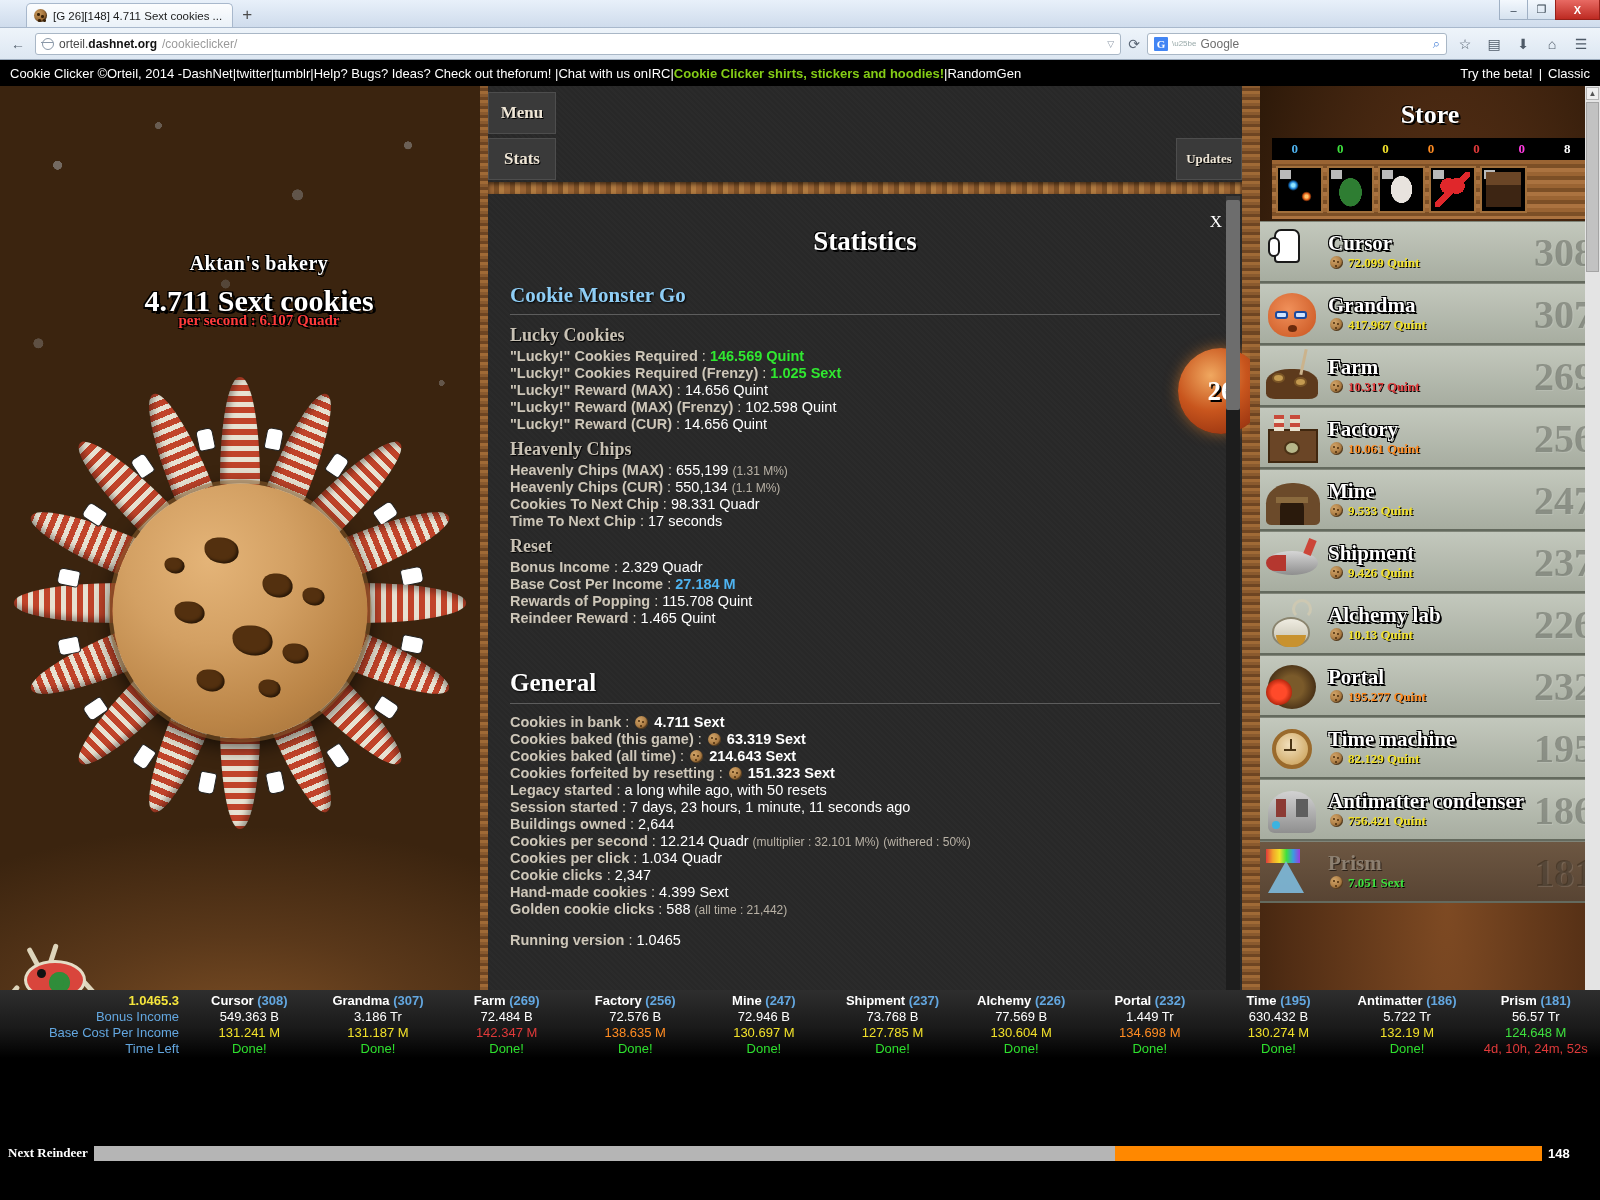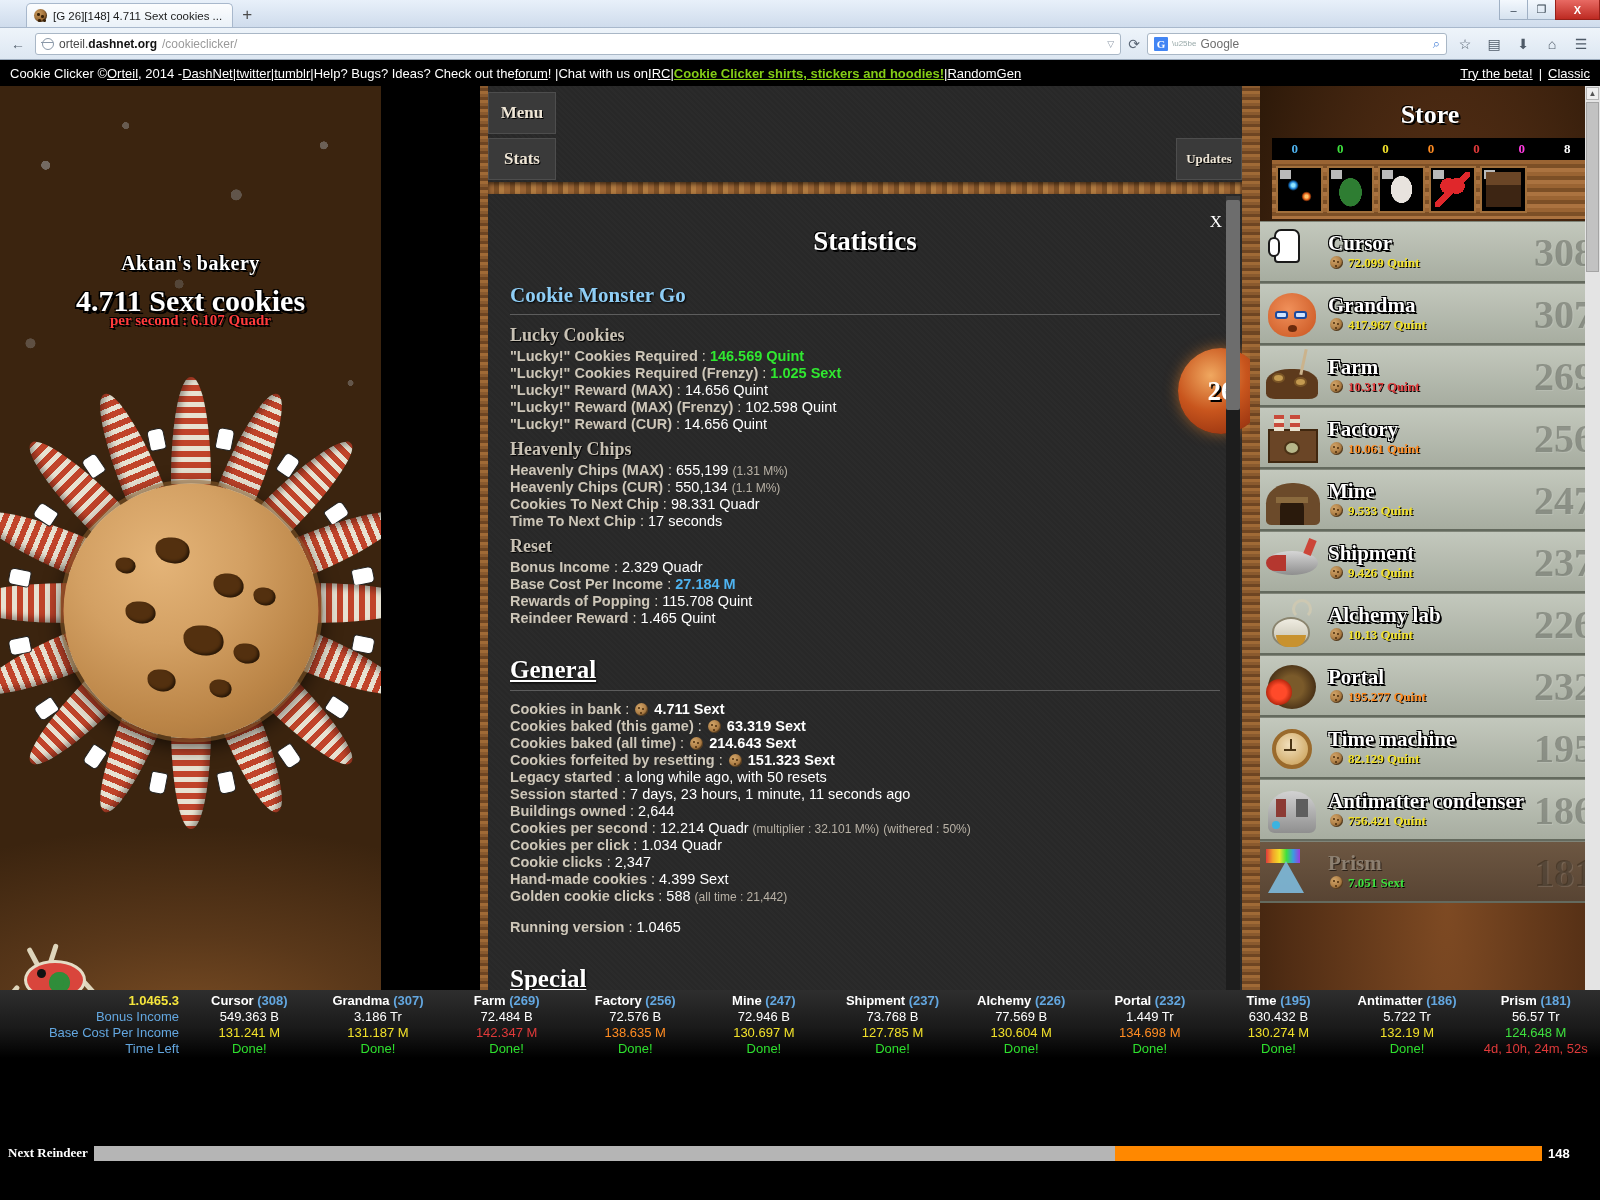--- a/index.html
+++ b/index.html
@@ -55,33 +55,33 @@
   .gicon { width:14px; height:14px; background:#4285f4; color:#fff;
      font-weight:bold; font-size:11px; display:flex; align-items:center;
      justify-content:center; border-radius:1px; font-family:"Liberation Serif",serif;}
   .searchbar .mag { margin-left:auto; color:#4a83d8; font-size:13px;}
   .toolicon { width:22px; height:22px; display:flex; align-items:center;
      justify-content:center; color:#4e5a67; font-size:14px; }
 
   
   .topbar { height:26px; background:#000; color:#fff; font-size:13px;
      display:flex; align-items:center; padding:0 10px; }
-  .topbar a { color:#fff; text-decoration:underline; }
+  .topbar a { color:#fff; }
   .topbar .blue { color:#84cc16; }
   .topbar .right { margin-left:auto; display:flex; gap:6px; }
 
   
   .game { position:relative; width:1600px; height:990px; background:#000; }
 
   
-  .left { position:absolute; left:0; top:0; width:381px; height:990px;
+  .left { position:absolute; left:0; top:0; width:480px; height:990px;
      background:
        radial-gradient(ellipse 420px 200px at 50% 95%, #7a4d24 0%, #5a381a 45%, #3b240f 100%),
        linear-gradient(#080d14 0%, #0d1620 35%, #172231 52%, #4a3118 62%, #6d4722 100%);
-     overflow:hidden; }
+     overflow:hidden;padding-left:19px; }
   .snowfield { position:absolute; inset:0;
      background-image:
        radial-gradient(circle 9px at 12% 8%, rgba(220,235,250,.35) 0 48%, transparent 52%),
        radial-gradient(circle 7px at 33% 4%, rgba(220,235,250,.28) 0 48%, transparent 52%),
        radial-gradient(circle 11px at 62% 11%, rgba(210,230,250,.25) 0 48%, transparent 52%),
        radial-gradient(circle 8px at 85% 6%, rgba(220,235,250,.3) 0 48%, transparent 52%),
        radial-gradient(circle 10px at 8% 26%, rgba(220,235,250,.22) 0 48%, transparent 52%),
        radial-gradient(circle 6px at 92% 30%, rgba(220,235,250,.25) 0 48%, transparent 52%),
        radial-gradient(circle 9px at 47% 20%, rgba(200,225,245,.18) 0 48%, transparent 52%);
      pointer-events:none; }
@@ -157,21 +157,21 @@
 
   .statspanel { position:absolute; left:0; right:0; top:108px; bottom:0;
      overflow:hidden; }
   .stats-title { text-align:center; color:#fff; font-family:"Liberation Serif",serif;
      font-weight:bold; font-size:27px; margin-top:32px;
      text-shadow:2px 2px 0 #000,-1px -1px 0 #000; }
   .closeX { position:absolute; right:20px; top:18px; color:#fff; font-size:17px;
      font-family:"Liberation Serif",serif; cursor:pointer; }
   .sec-head { color:#8ecdf5; font-family:"Liberation Serif",serif; font-weight:bold;
      font-size:21px; margin:26px 0 0 22px; text-shadow:1px 1px 2px #000; }
-  .sec-head.white { color:#fff; font-size:25px; margin-top:30px;text-decoration:underline; }
+  .sec-head.white { color:#fff; font-size:25px; margin-top:43px; }
   .hr { height:1px; background:#5d5d5d; margin:6px 22px 10px 22px; }
   .subhead { color:#c8c1b4; font-family:"Liberation Serif",serif; font-weight:bold;
      font-size:18px; margin:7px 0 2px 22px; text-shadow:1px 1px 1px #000; }
   .line { color:#ded7ca; font-size:14.5px; margin:0 0 1px 22px;
      font-family:"Liberation Sans",sans-serif; }
   .line .lbl { font-weight:bold; color:#cdc6b8; }
   .line .val { color:#fff; }
   .green { color:#30e830; font-weight:bold; }
   .blue  { color:#4eb3f0; font-weight:bold; }
   .red   { color:#e03a3a; }

